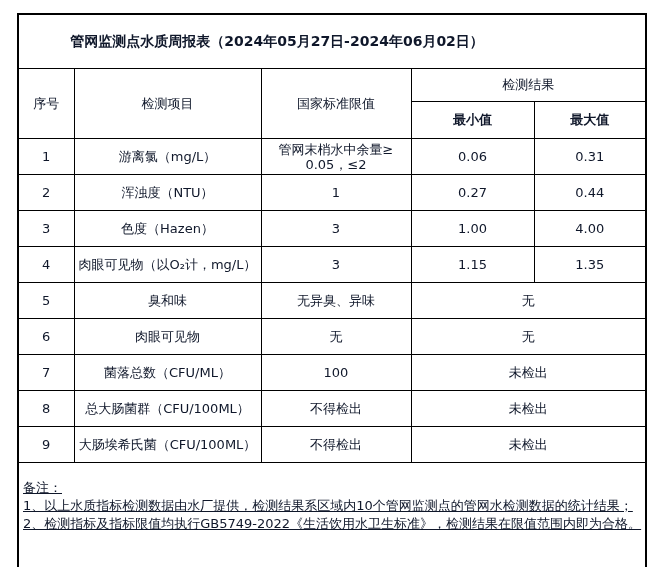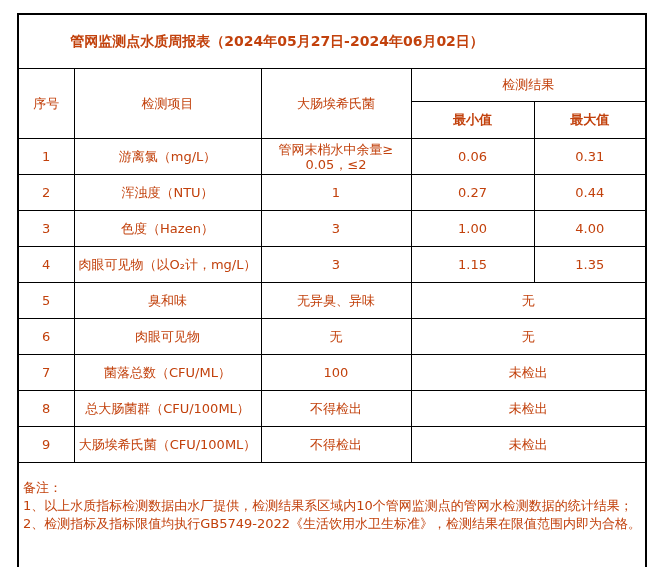--- a/index.html
+++ b/index.html
@@ -2,21 +2,21 @@
 <html><head>
 <meta charset="utf-8">
 <style>
   html, body { margin: 0; padding: 0; background: #ffffff; }
   .page {
     position: relative;
     width: 664px;
     height: 567px;
     background: #ffffff;
     font-family: "DejaVu Sans", sans-serif;
-    color: #c2410c;
+    color: #0f172a;
     overflow: hidden;
   }
   table.report {
     position: absolute;
     left: 17px;
     top: 13px;
     width: 628px;
     border-collapse: collapse;
     table-layout: fixed;
     border: 2px solid #000000;
@@ -40,21 +40,21 @@
   tr.head1 td { height: 32px; }
   tr.head2 td { height: 36px; font-weight: bold; }
   tr.data-row td { height: 35px; }
   td.standard-cell { white-space: pre-line; line-height: 15px; }
   tr.notes-row td {
     height: 91px;
     text-align: left;
     vertical-align: top;
     padding: 16px 4px 0 4px;
   }
-  .notes-line { line-height: 18px; white-space: nowrap; }
+  .notes-line { line-height: 18px; white-space: nowrap; text-decoration: underline; }
 </style>
 </head>
 <body>
 
 <div class="page">
   <table class="report">
     <colgroup>
       <col style="width:56px">
       <col style="width:187px">
       <col style="width:150px">
@@ -65,21 +65,21 @@
     <tbody>
         <tr class="title-row">
       <td colspan="5">
         <span class="title-text">管网监测点水质周报表（2024年05月27日-2024年06月02日）</span>
       </td>
     </tr>
 
     <tr class="head1">
       <td rowspan="2">序号</td>
       <td rowspan="2">检测项目</td>
-      <td rowspan="2">大肠埃希氏菌</td>
+      <td rowspan="2">国家标准限值</td>
       <td colspan="2">检测结果</td>
     </tr>
     <tr class="head2">
       <td>最小值</td>
       <td>最大值</td>
     </tr>
 
     <tr class="data-row">
       <td>1</td>
       <td>游离氯（mg/L）</td>

